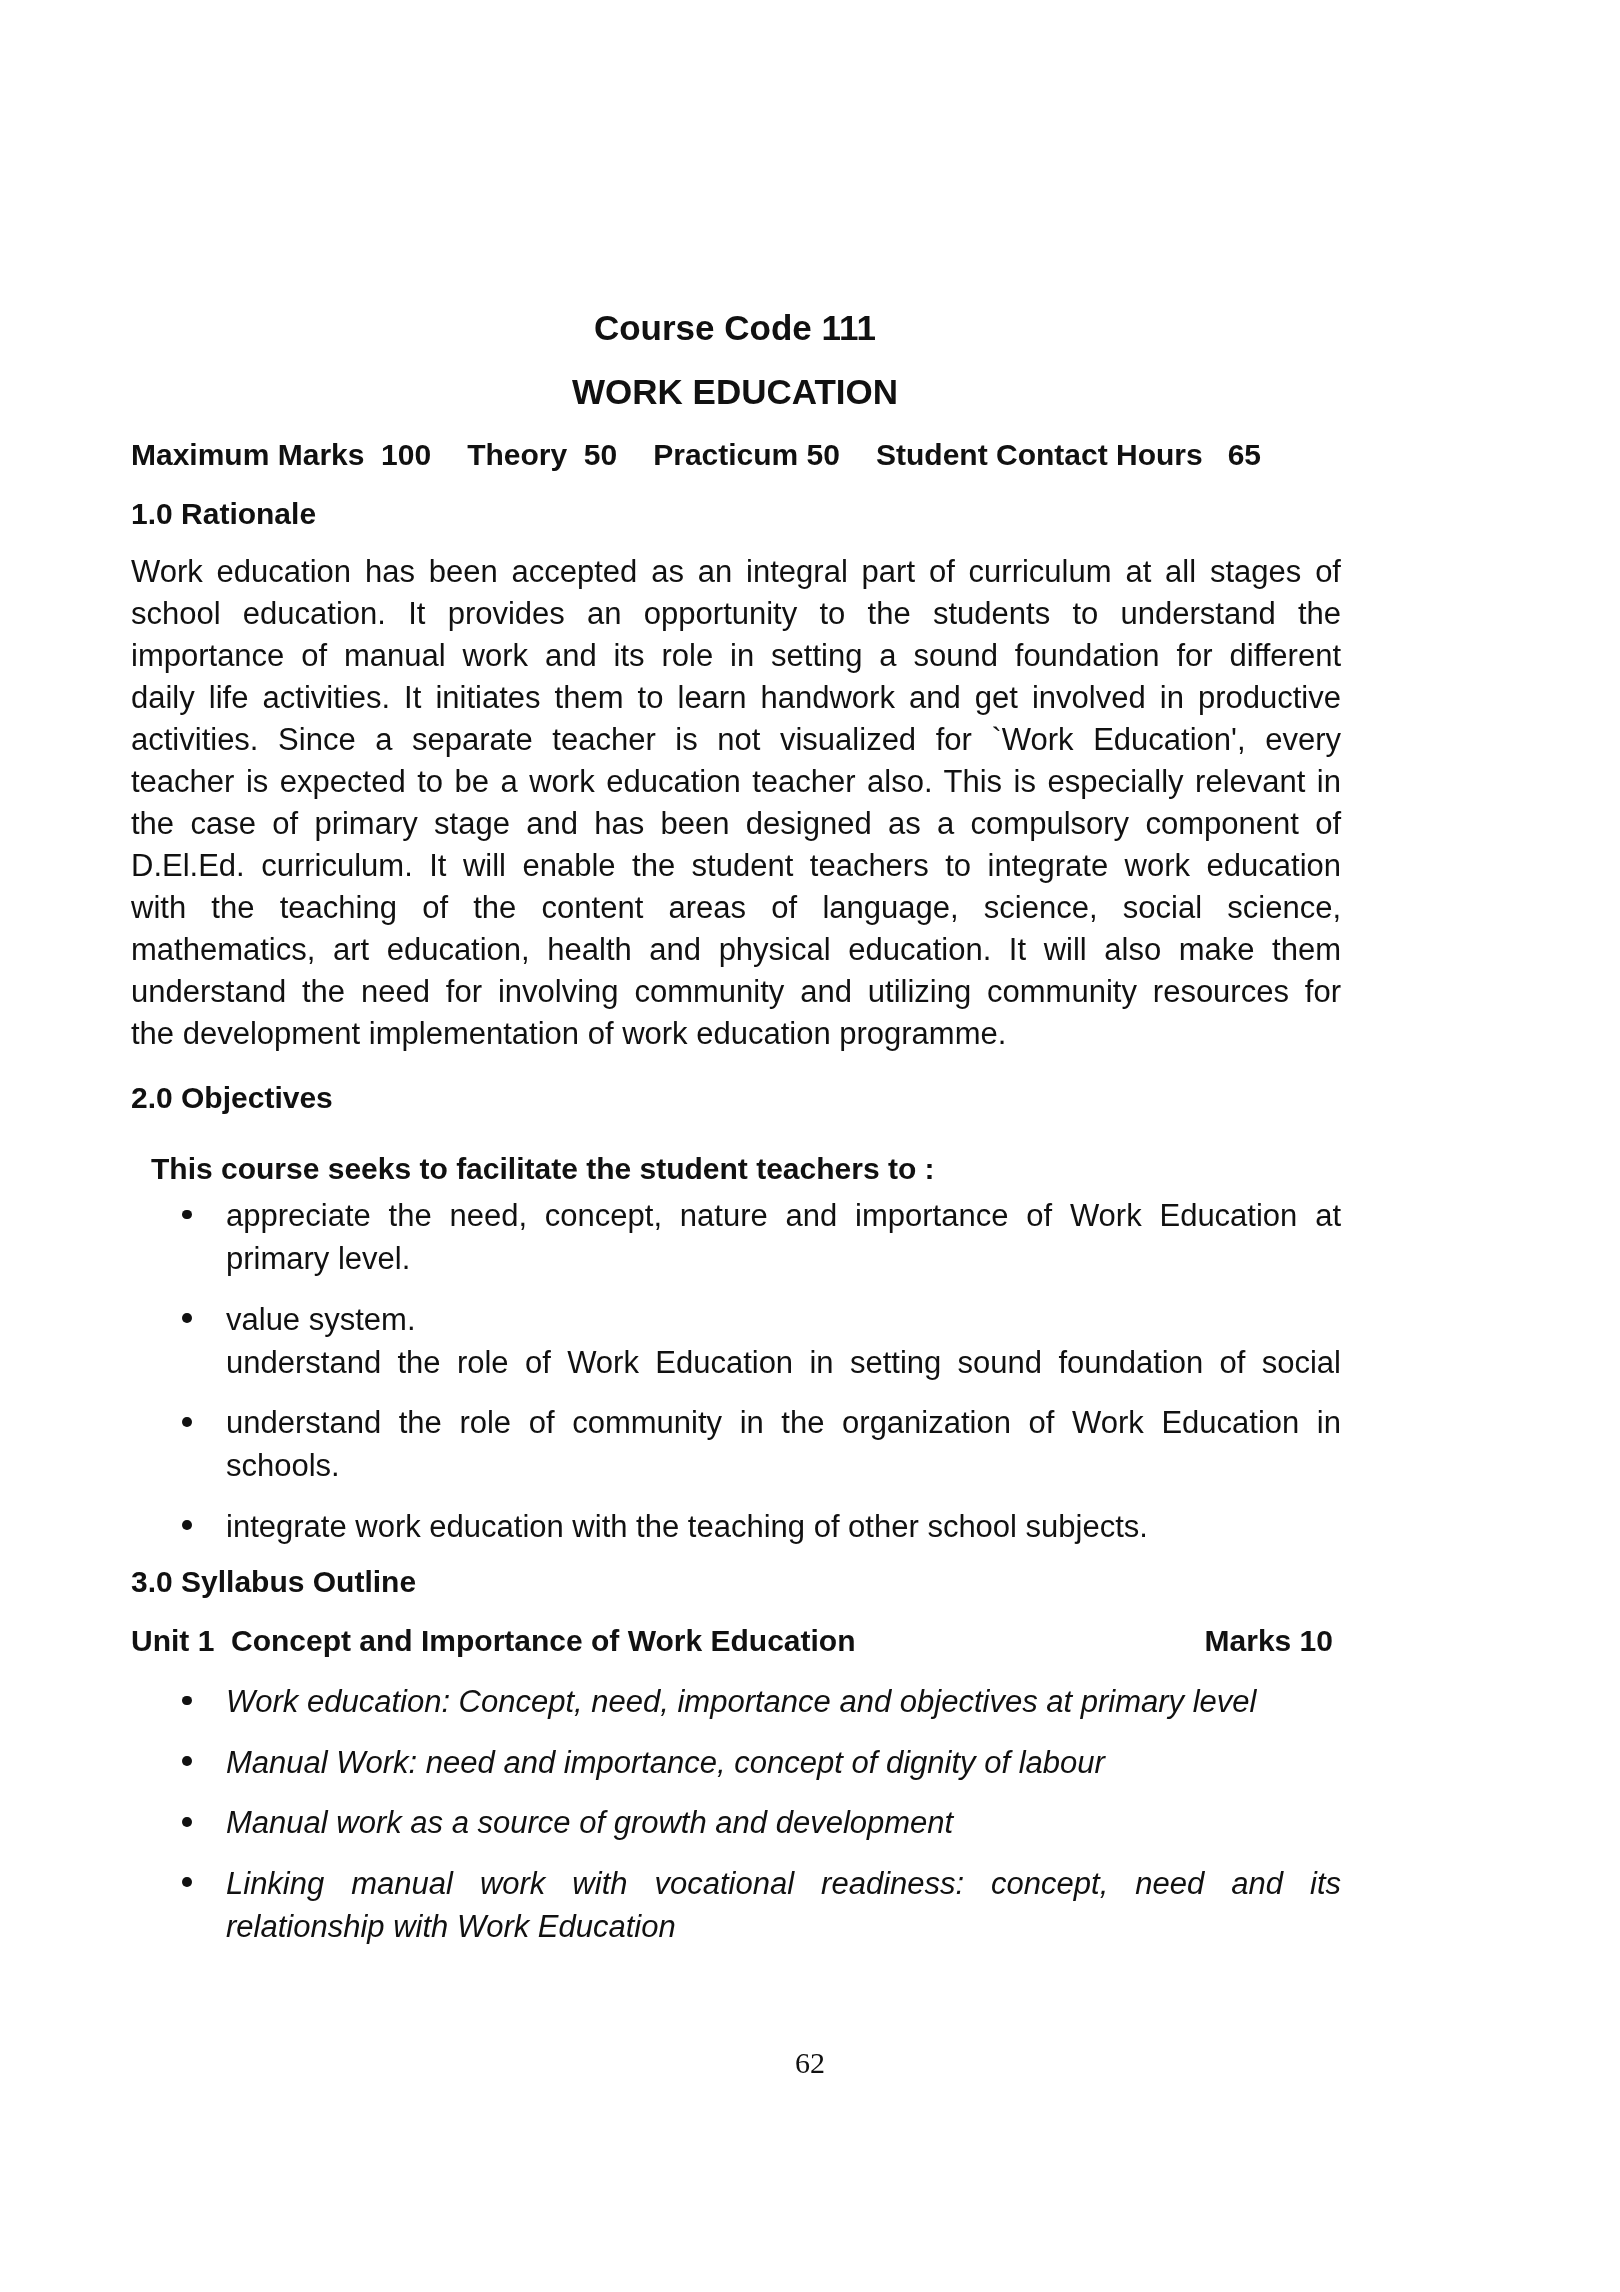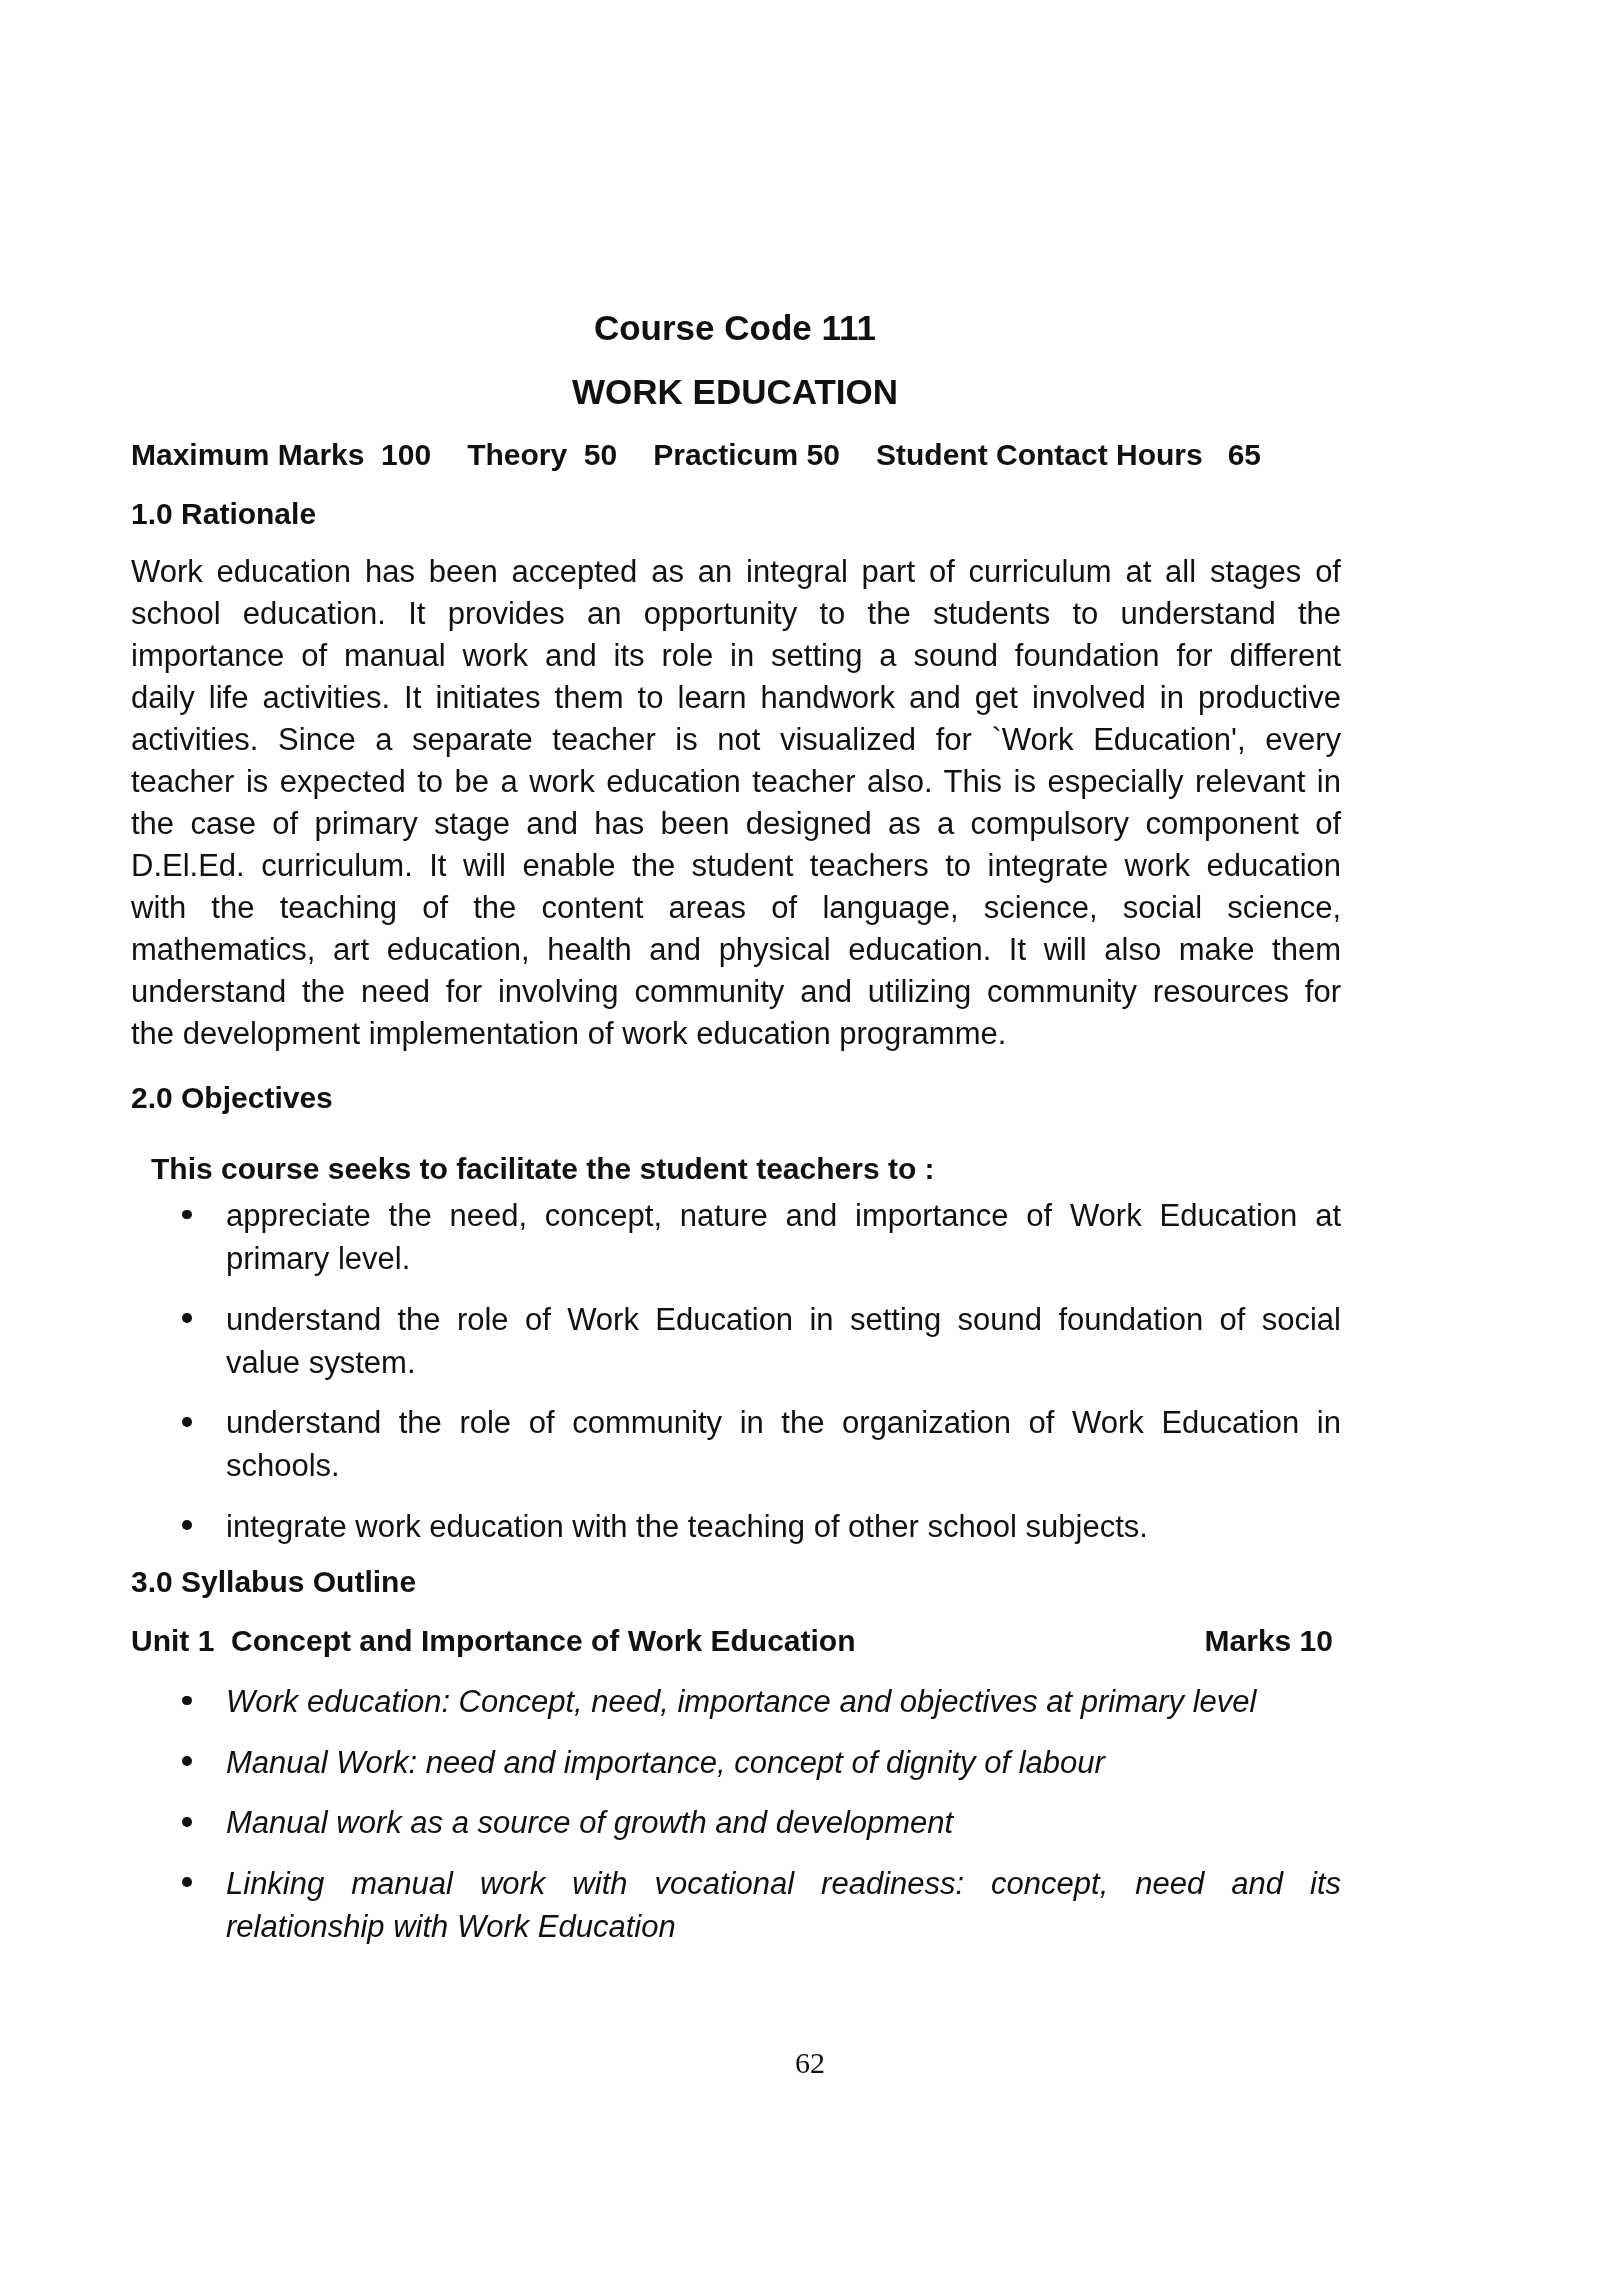--- a/index.html
+++ b/index.html
@@ -65,22 +65,22 @@
   <div class="bold-line sans" style="top:1149px;margin-left:20px;">This course seeks to facilitate the student teachers to :</div>
 
   <ul id="objectives-list" class="bullet-list sans" style="top:1194px;">
     <li>
       <span class="dot"></span>
       <span class="ln">appreciate  the  need, concept, nature and importance of Work Education at</span>
       <span class="ln last">primary level.</span>
     </li>
     <li>
       <span class="dot"></span>
+      <span class="ln last">value system.</span>
       <span class="ln">understand the  role of Work Education in setting sound foundation of social</span>
-      <span class="ln last">value system.</span>
     </li>
     <li>
       <span class="dot"></span>
       <span class="ln">understand the role of community in the organization of Work Education in</span>
       <span class="ln last">schools.</span>
     </li>
     <li>
       <span class="dot"></span>
       <span class="ln last">integrate  work education with the teaching of  other school subjects.</span>
     </li>

